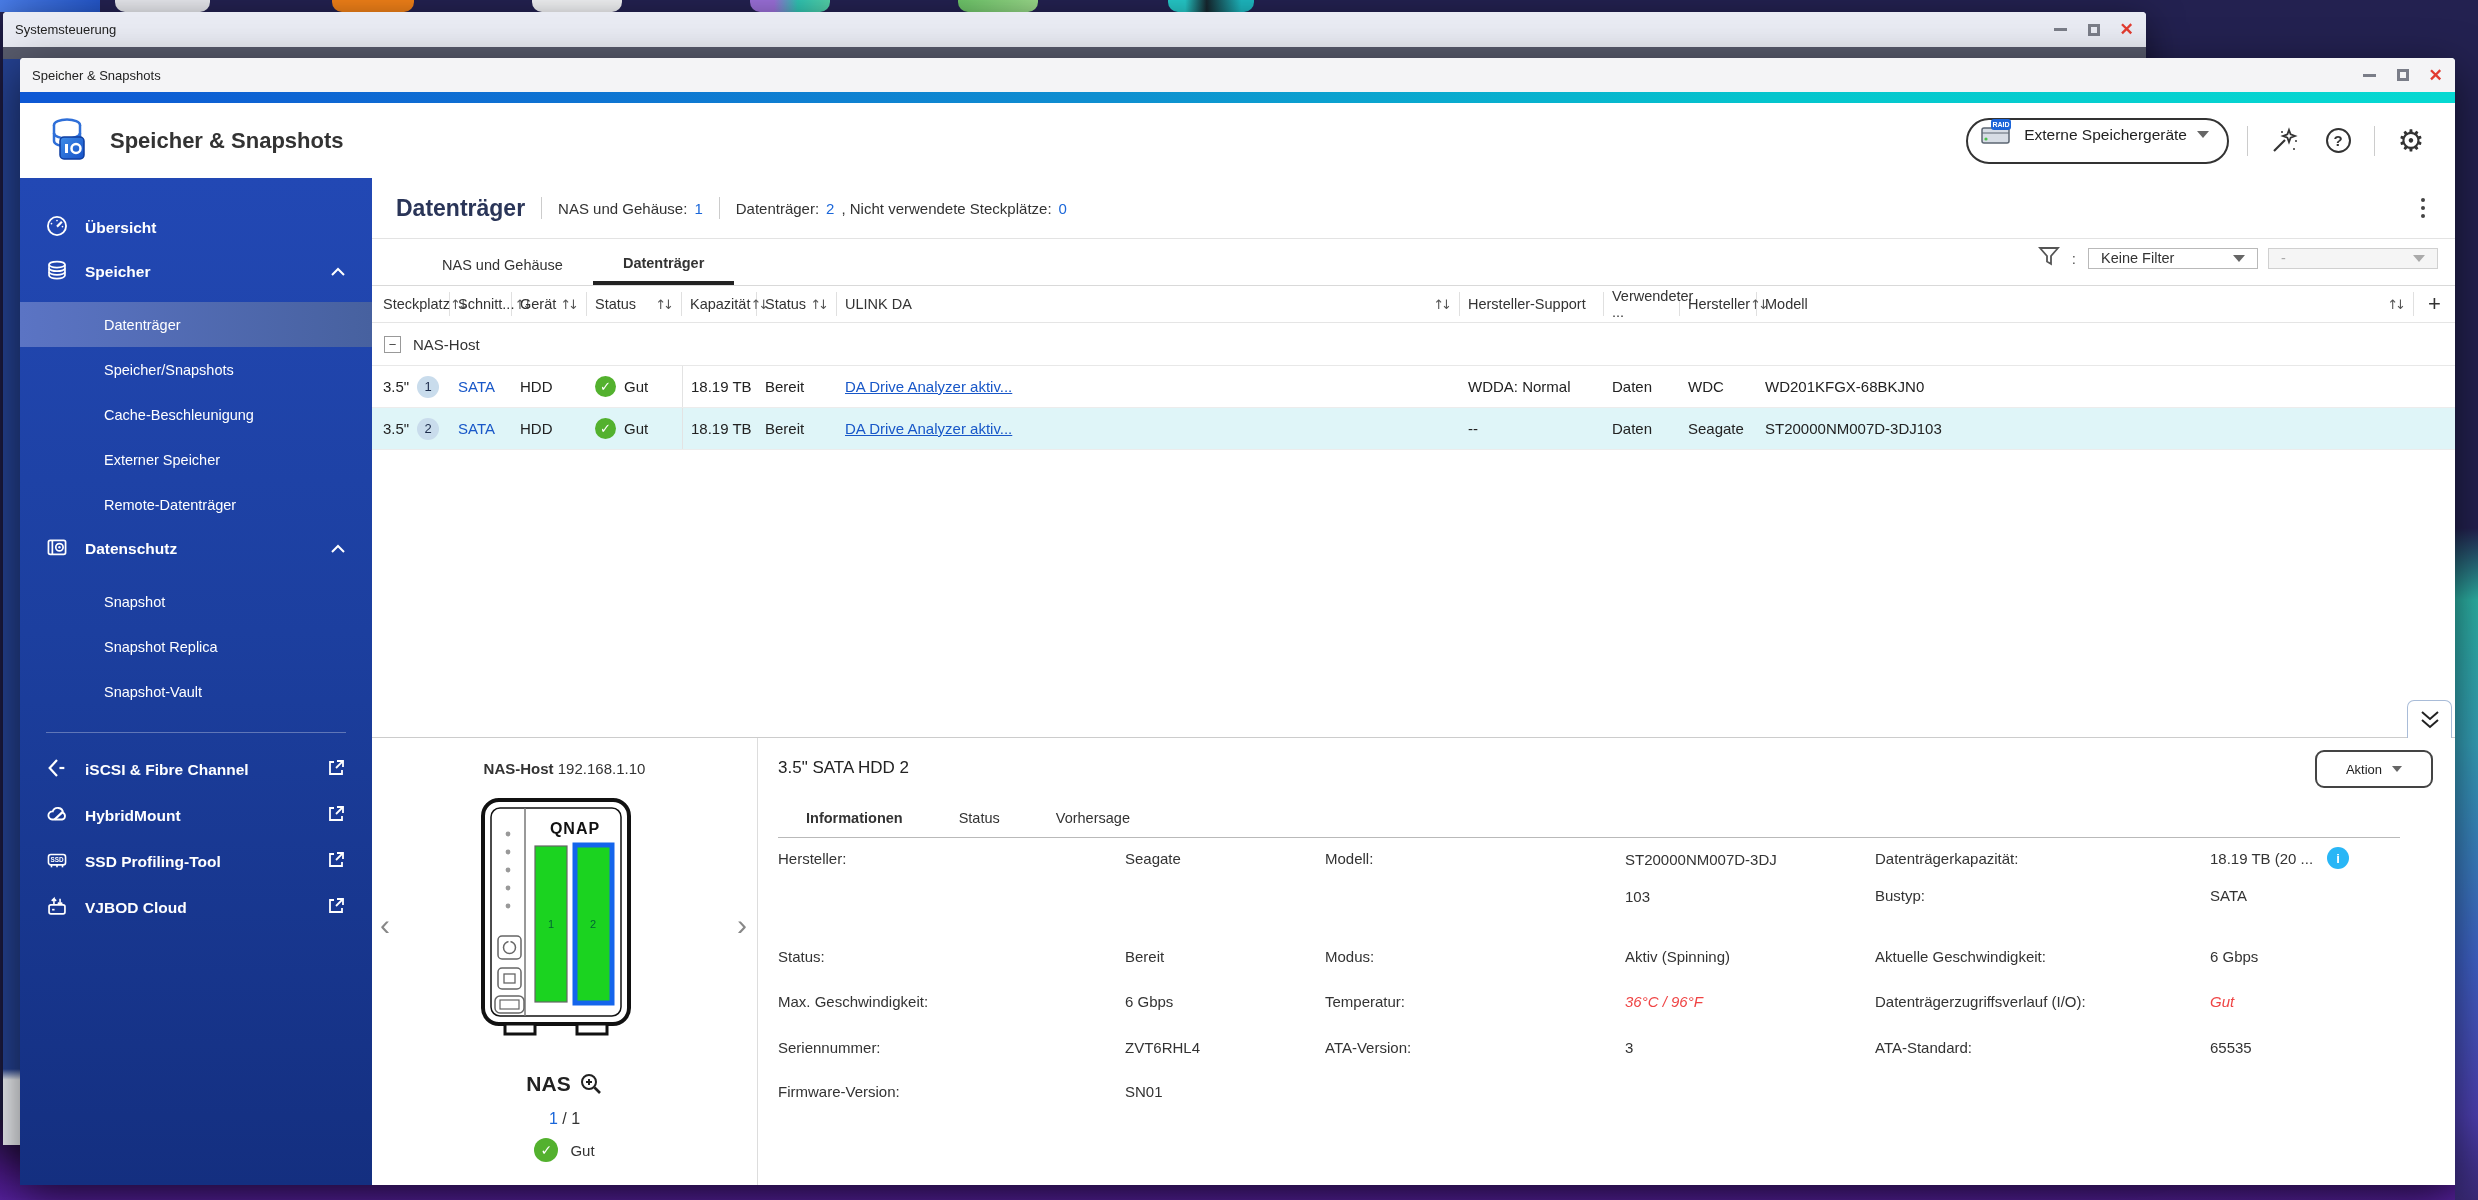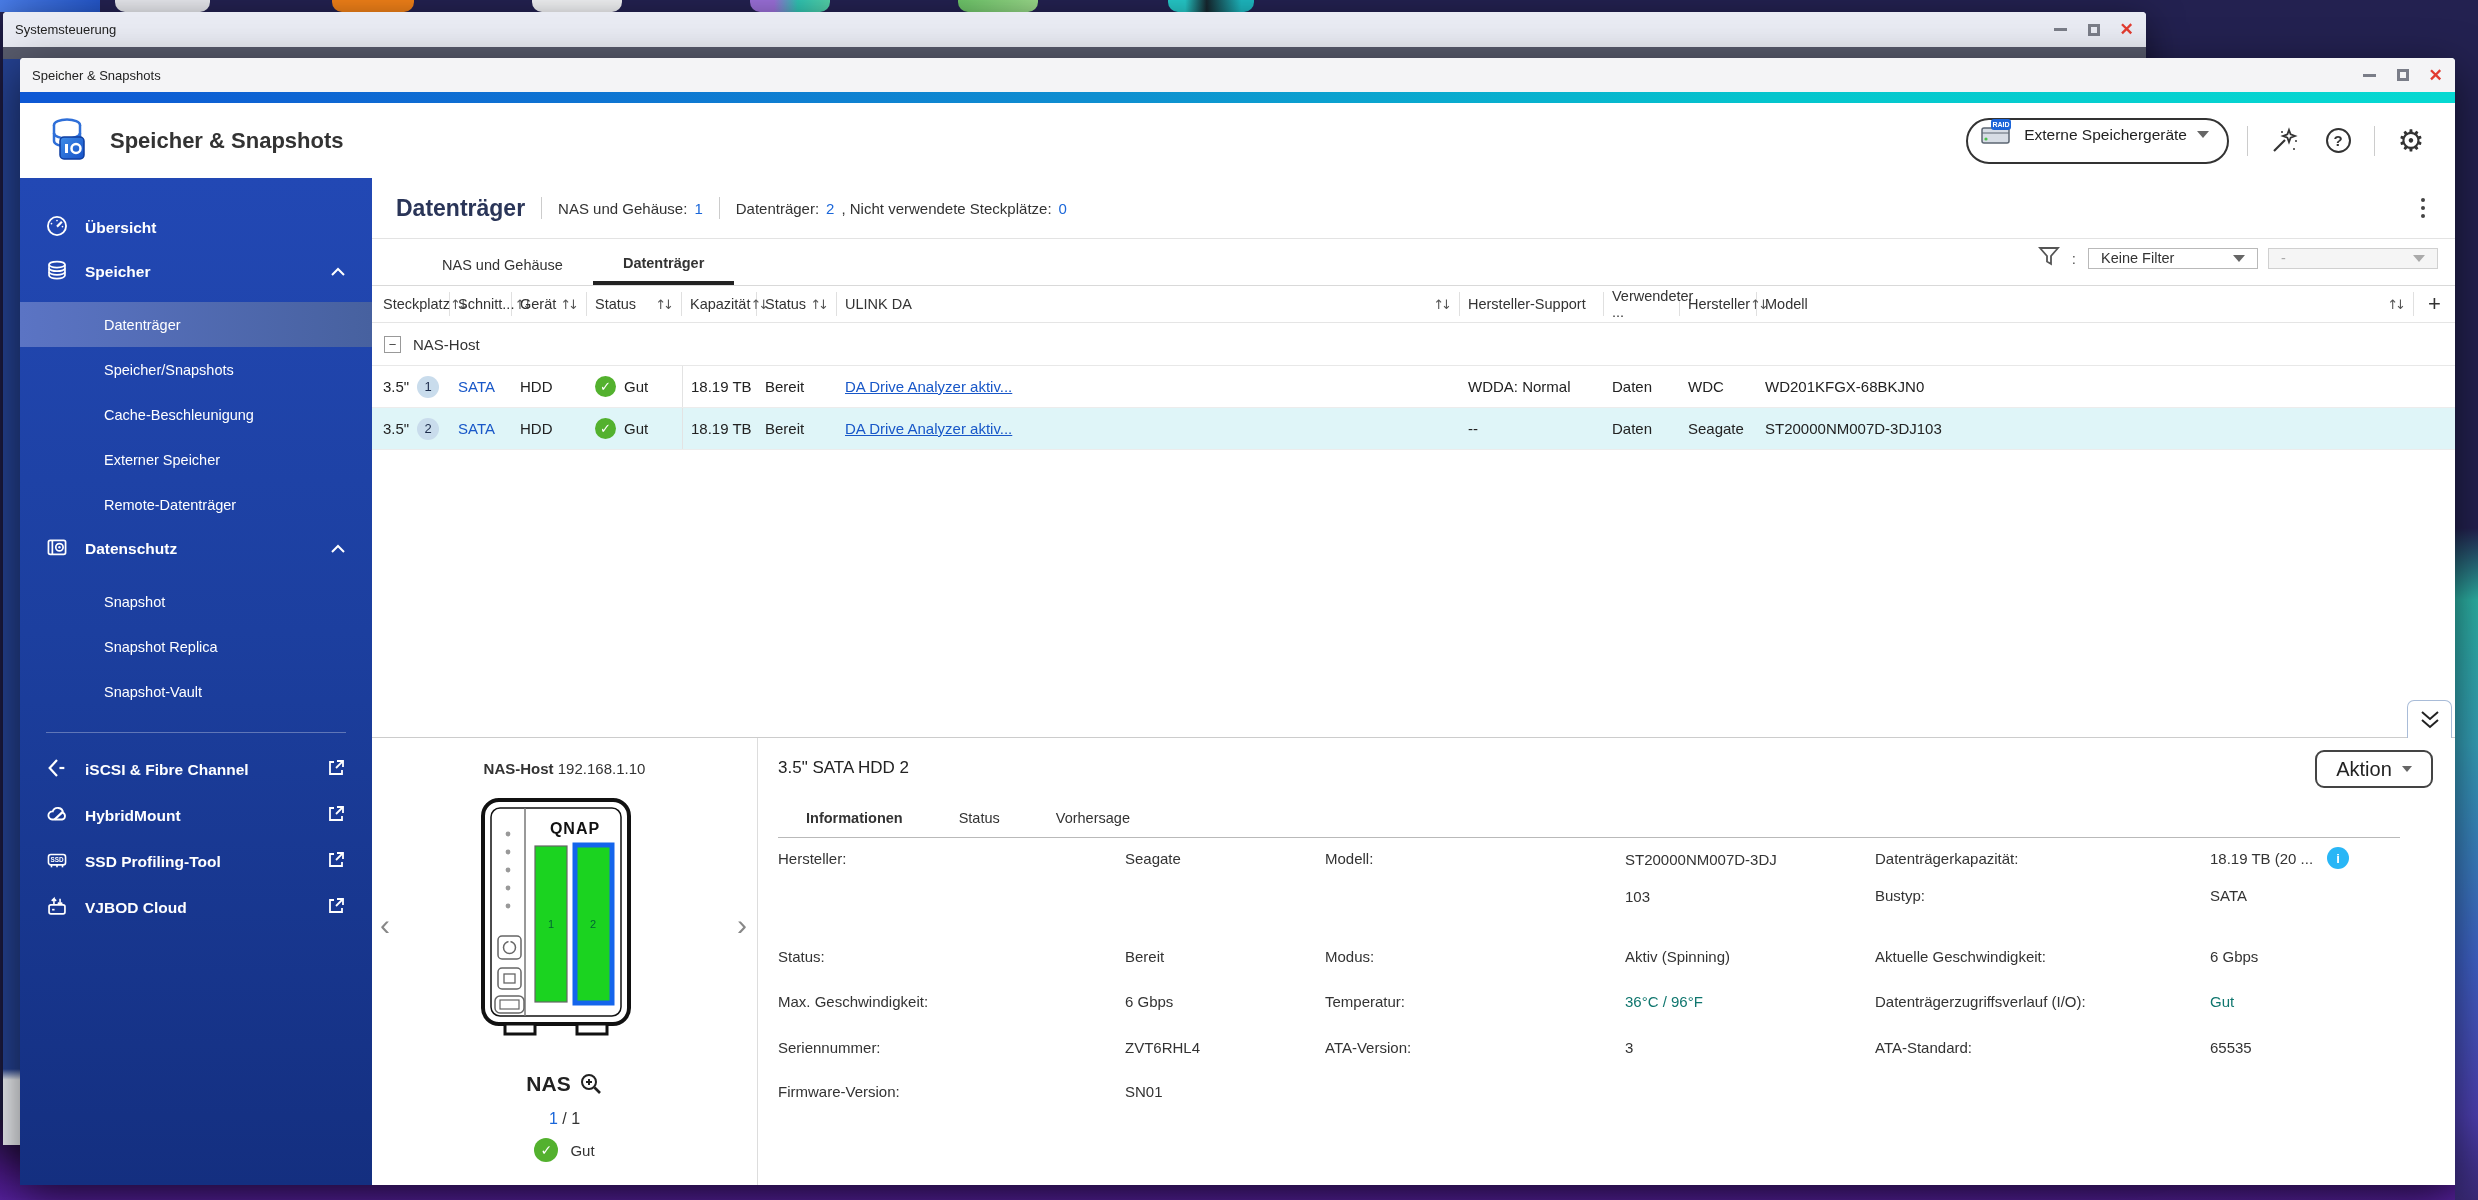--- a/index.html
+++ b/index.html
@@ -130,29 +130,29 @@
   .dev-count { position:absolute; top:372px; left:0; right:0; text-align:center; font-size:16px; color:#333; }
   .dev-count b { color:#1a66d9; font-weight:normal; }
   .dev-health { position:absolute; top:400px; left:0; right:0; display:flex; align-items:center;
     justify-content:center; gap:12px; font-size:15px; }
   .dev-health .check-circle { width:24px; height:24px; font-size:14px; }
 
   .detpanel { flex:1; position:relative; padding-left:20px; }
   .det-title { position:absolute; top:20px; left:20px; font-size:17px; color:#222; }
   .action-btn { position:absolute; top:12px; right:22px; width:118px; height:38px; border:2px solid #444;
     border-radius:9px; background:#fff; display:flex; align-items:center; justify-content:center;
-    gap:10px; font-size:20px; color:#222; cursor:pointer; }
+    gap:10px; font-size:13px; color:#222; cursor:pointer; }
   .action-btn .caret { border-top-width:6px; border-left-width:5px; border-right-width:5px; }
   .det-tabs { position:absolute; top:62px; left:20px; display:flex; }
   .det-tab { padding:0 28px; height:36px; display:flex; align-items:center; font-size:14.5px; color:#333; cursor:pointer; }
   .det-tab.active { font-weight:bold; }
   .det-underline { position:absolute; top:99px; left:20px; right:55px; height:1px; background:#b9b9b9; }
   .det-grid { position:absolute; left:20px; top:112px; right:40px; height:300px; font-size:15px; color:#333; }
   .dg { position:absolute; white-space:nowrap; }
-  .green { color:#0f766e; }
+  .green { color:#ef4444;font-style:italic; }
   .model-wrap { width:158px; white-space:normal; word-break:break-all; line-height:37px; }
   .info-icon { display:inline-flex; width:22px; height:22px; border-radius:50%; background:#29b6f6; color:#fff;
     font-size:13px; font-weight:bold; font-style:normal; align-items:center; justify-content:center;
     margin-left:14px; vertical-align:middle; cursor:pointer; }
   .capval { display:flex; align-items:center; }
 </style>
 </head>
 <body>
 
 <div class="desk-bottom"></div>

